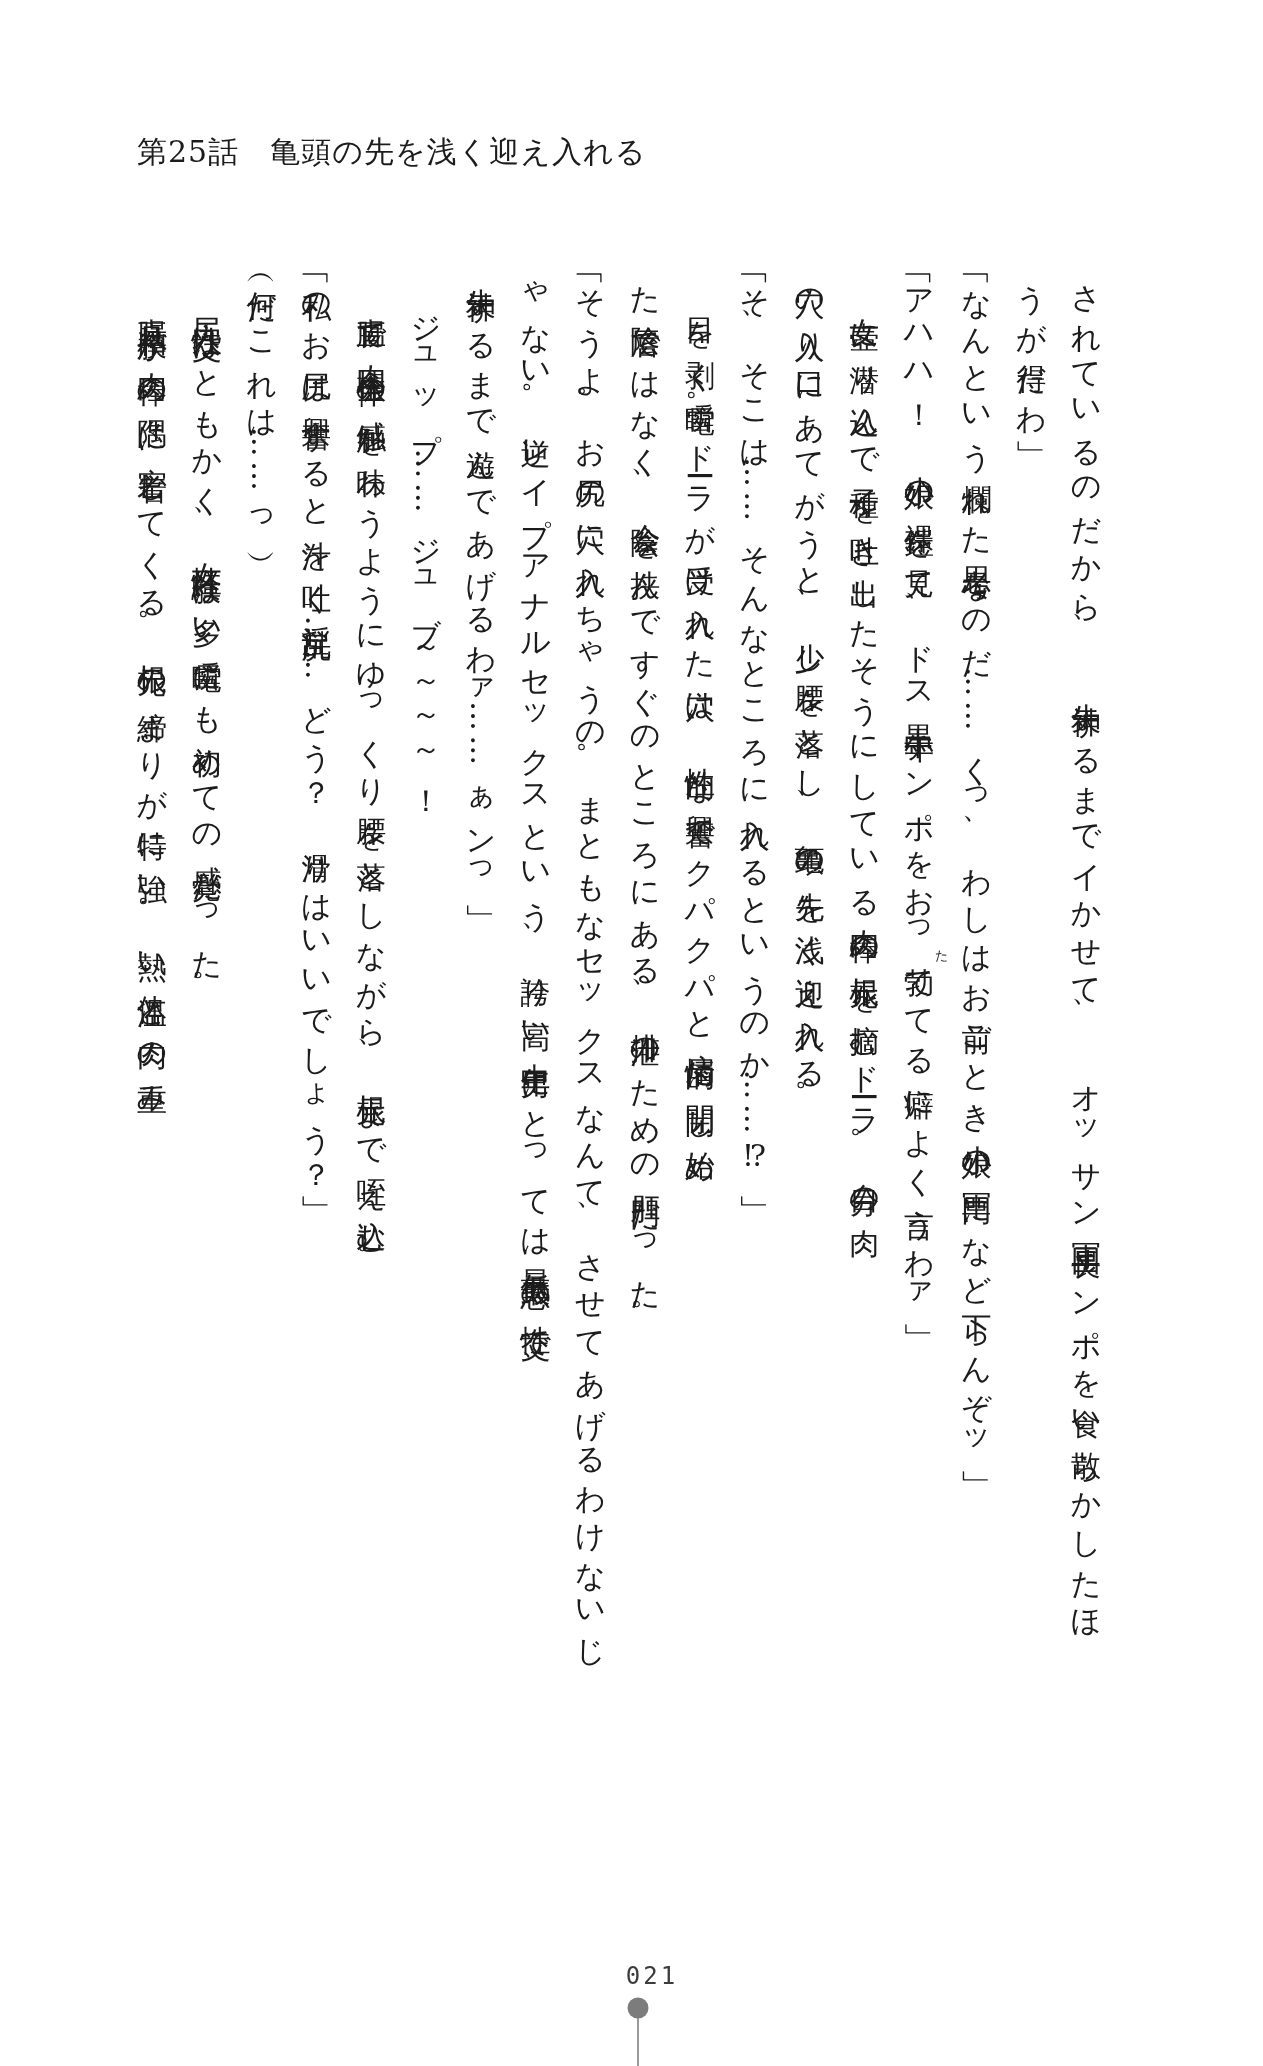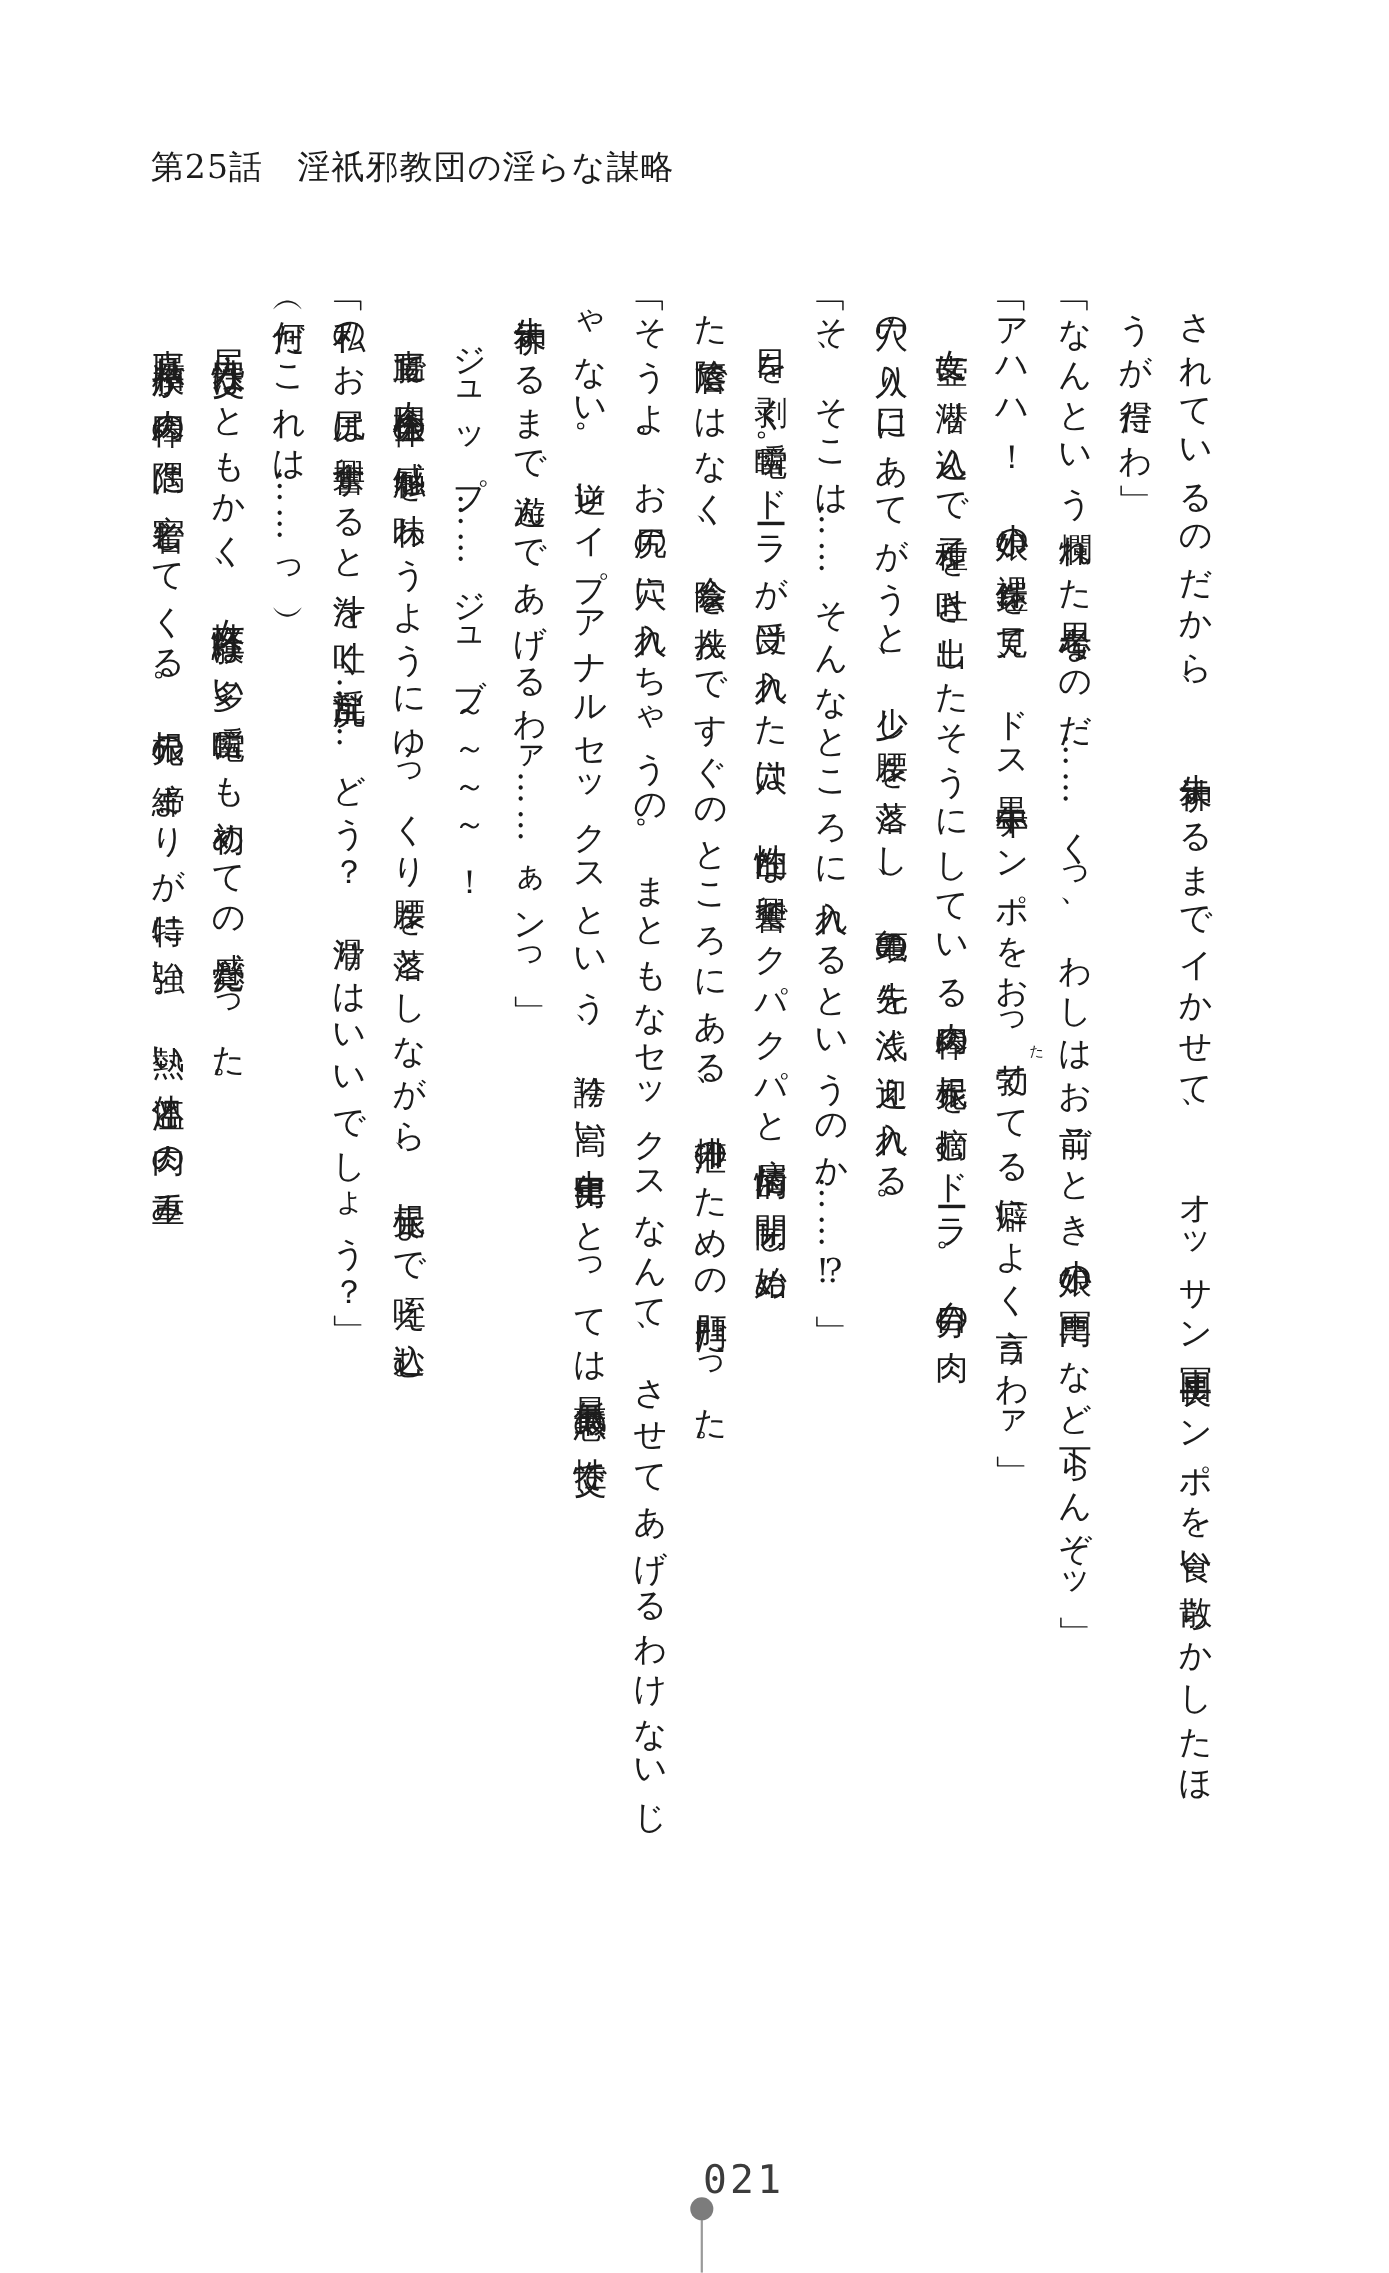--- a/index.html
+++ b/index.html
@@ -17,38 +17,38 @@
     position:absolute;top:264px;right:150px;height:1530px;width:988px;
     writing-mode:vertical-rl;text-orientation:mixed;
     font-size:30px;line-height:54.8px;letter-spacing:4.3px;
     color:#1c1c1c;
   }
   .text-block p{margin:0;padding:0;white-space:pre;}
   .text-block p.indent{text-indent:1em;}
   ruby{ruby-align:center;}
   rt{font-size:13px;letter-spacing:0;color:#1c1c1c;}
   .page-number{
-    position:absolute;left:676px;top:1962px;transform:translateX(-50%);
+    position:absolute;left:652px;top:1962px;transform:translateX(-50%);
     font-family:"DejaVu Sans Mono","Liberation Mono",monospace;
-    font-size:36px;font-weight:400;color:#3c3c3c;letter-spacing:3px;
+    font-size:24px;font-weight:400;color:#3c3c3c;letter-spacing:3px;
   }
   .footer-line{
     position:absolute;left:637px;top:2008px;width:2px;height:58px;
     background:#9a9a9a;
   }
   .footer-dot{
     position:absolute;left:638px;top:2008px;width:21px;height:21px;
     transform:translate(-50%,-50%);
     background:#7c7c7c;border-radius:50%;
   }
 </style>
 </head>
 <body>
 
-<div class="chapter-header">第25話　淫祇邪教団の淫らな謀略</div>
+<div class="chapter-header">第25話　亀頭の先を浅く迎え入れる</div>
 
 <div class="text-block">
     <p>されているのだから、　失神するまでイかせて、　オッサン軍団長チンポを食い散らかしたほ</p>
     <p>うが得だわ」</p>
     <p>「なんという爛れた思考なのだ……くっ、わしはお前ごとき小娘の軍門になど下らんぞッ」</p>
     <p>「アハハ！　小娘の裸鎧を見て、ドス黒中年チンポをおっ<ruby>勃<rt>た</rt></ruby>ててる癖によく言うわァ」</p>
     <p class="indent">女壺に潜り込んで子種を吐き出したそうにしている肉棒の根元を摘むドーラ。自分の肉</p>
     <p>穴の入り口にあてがうと、少し腰を落とし、亀頭の先を浅く迎え入れる。</p>
     <p>「そ、そこは……そんなところに入れるというのか……⁉」</p>
     <p class="indent">目を剥く瞬電。ドーラが受け入れた穴は、性的な興奮でクパクパと扇情的に開閉し始め</p>

